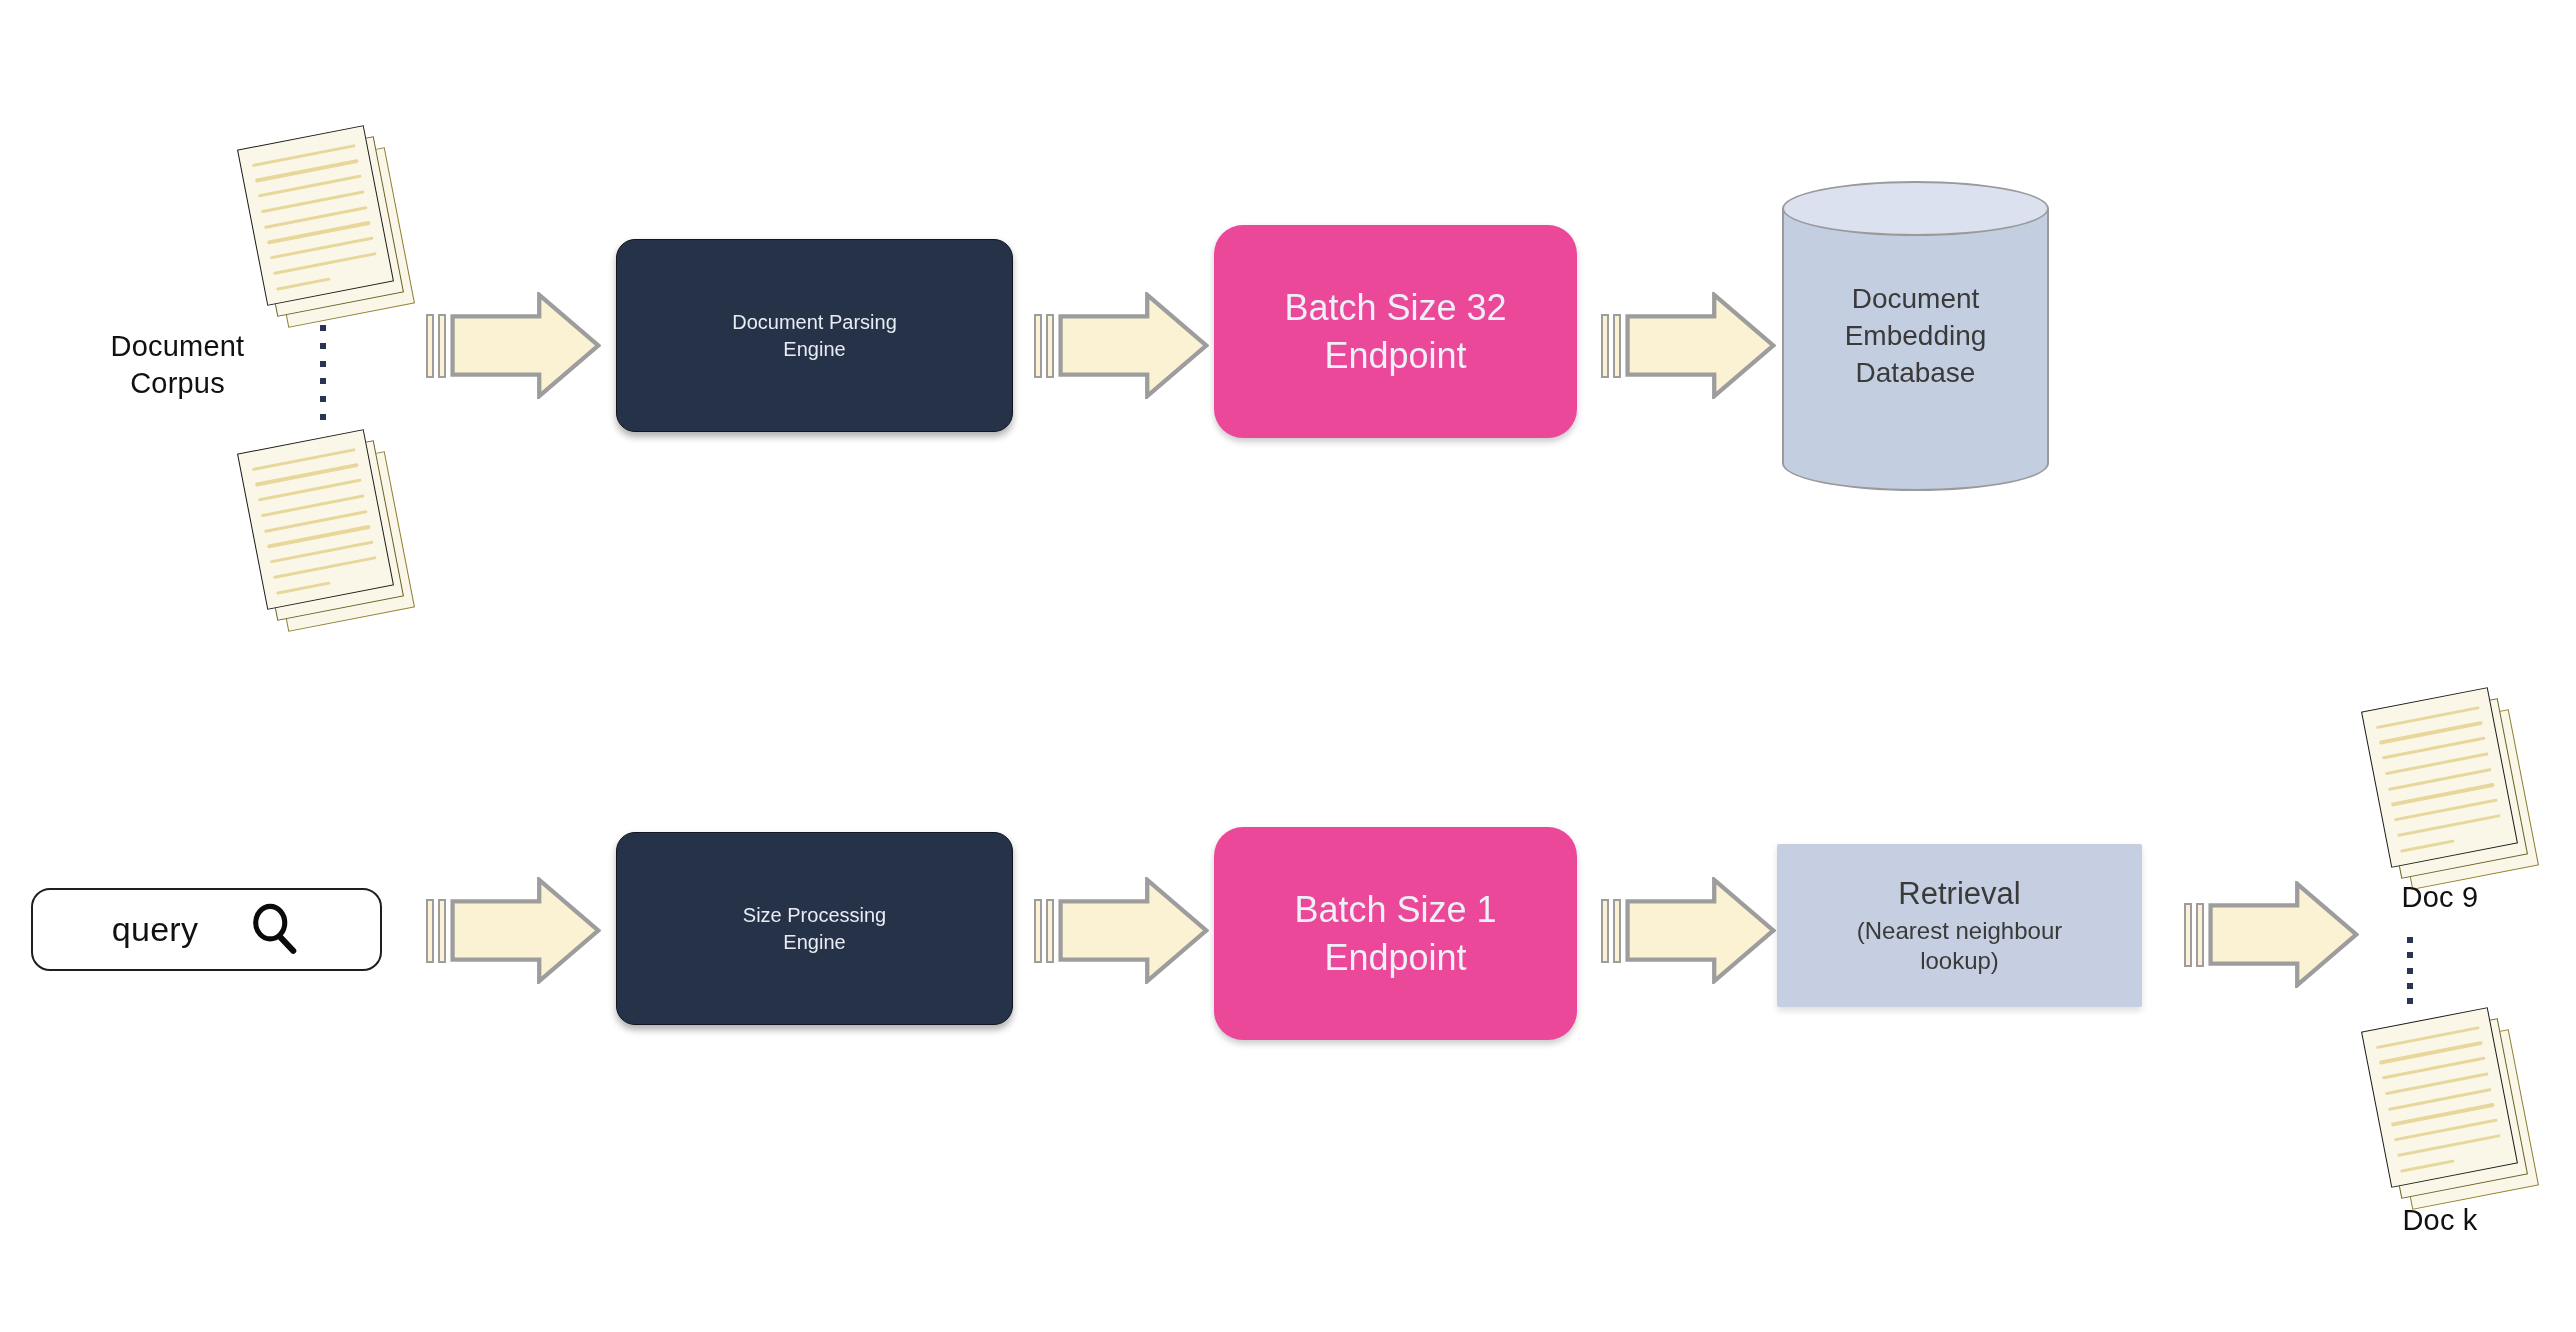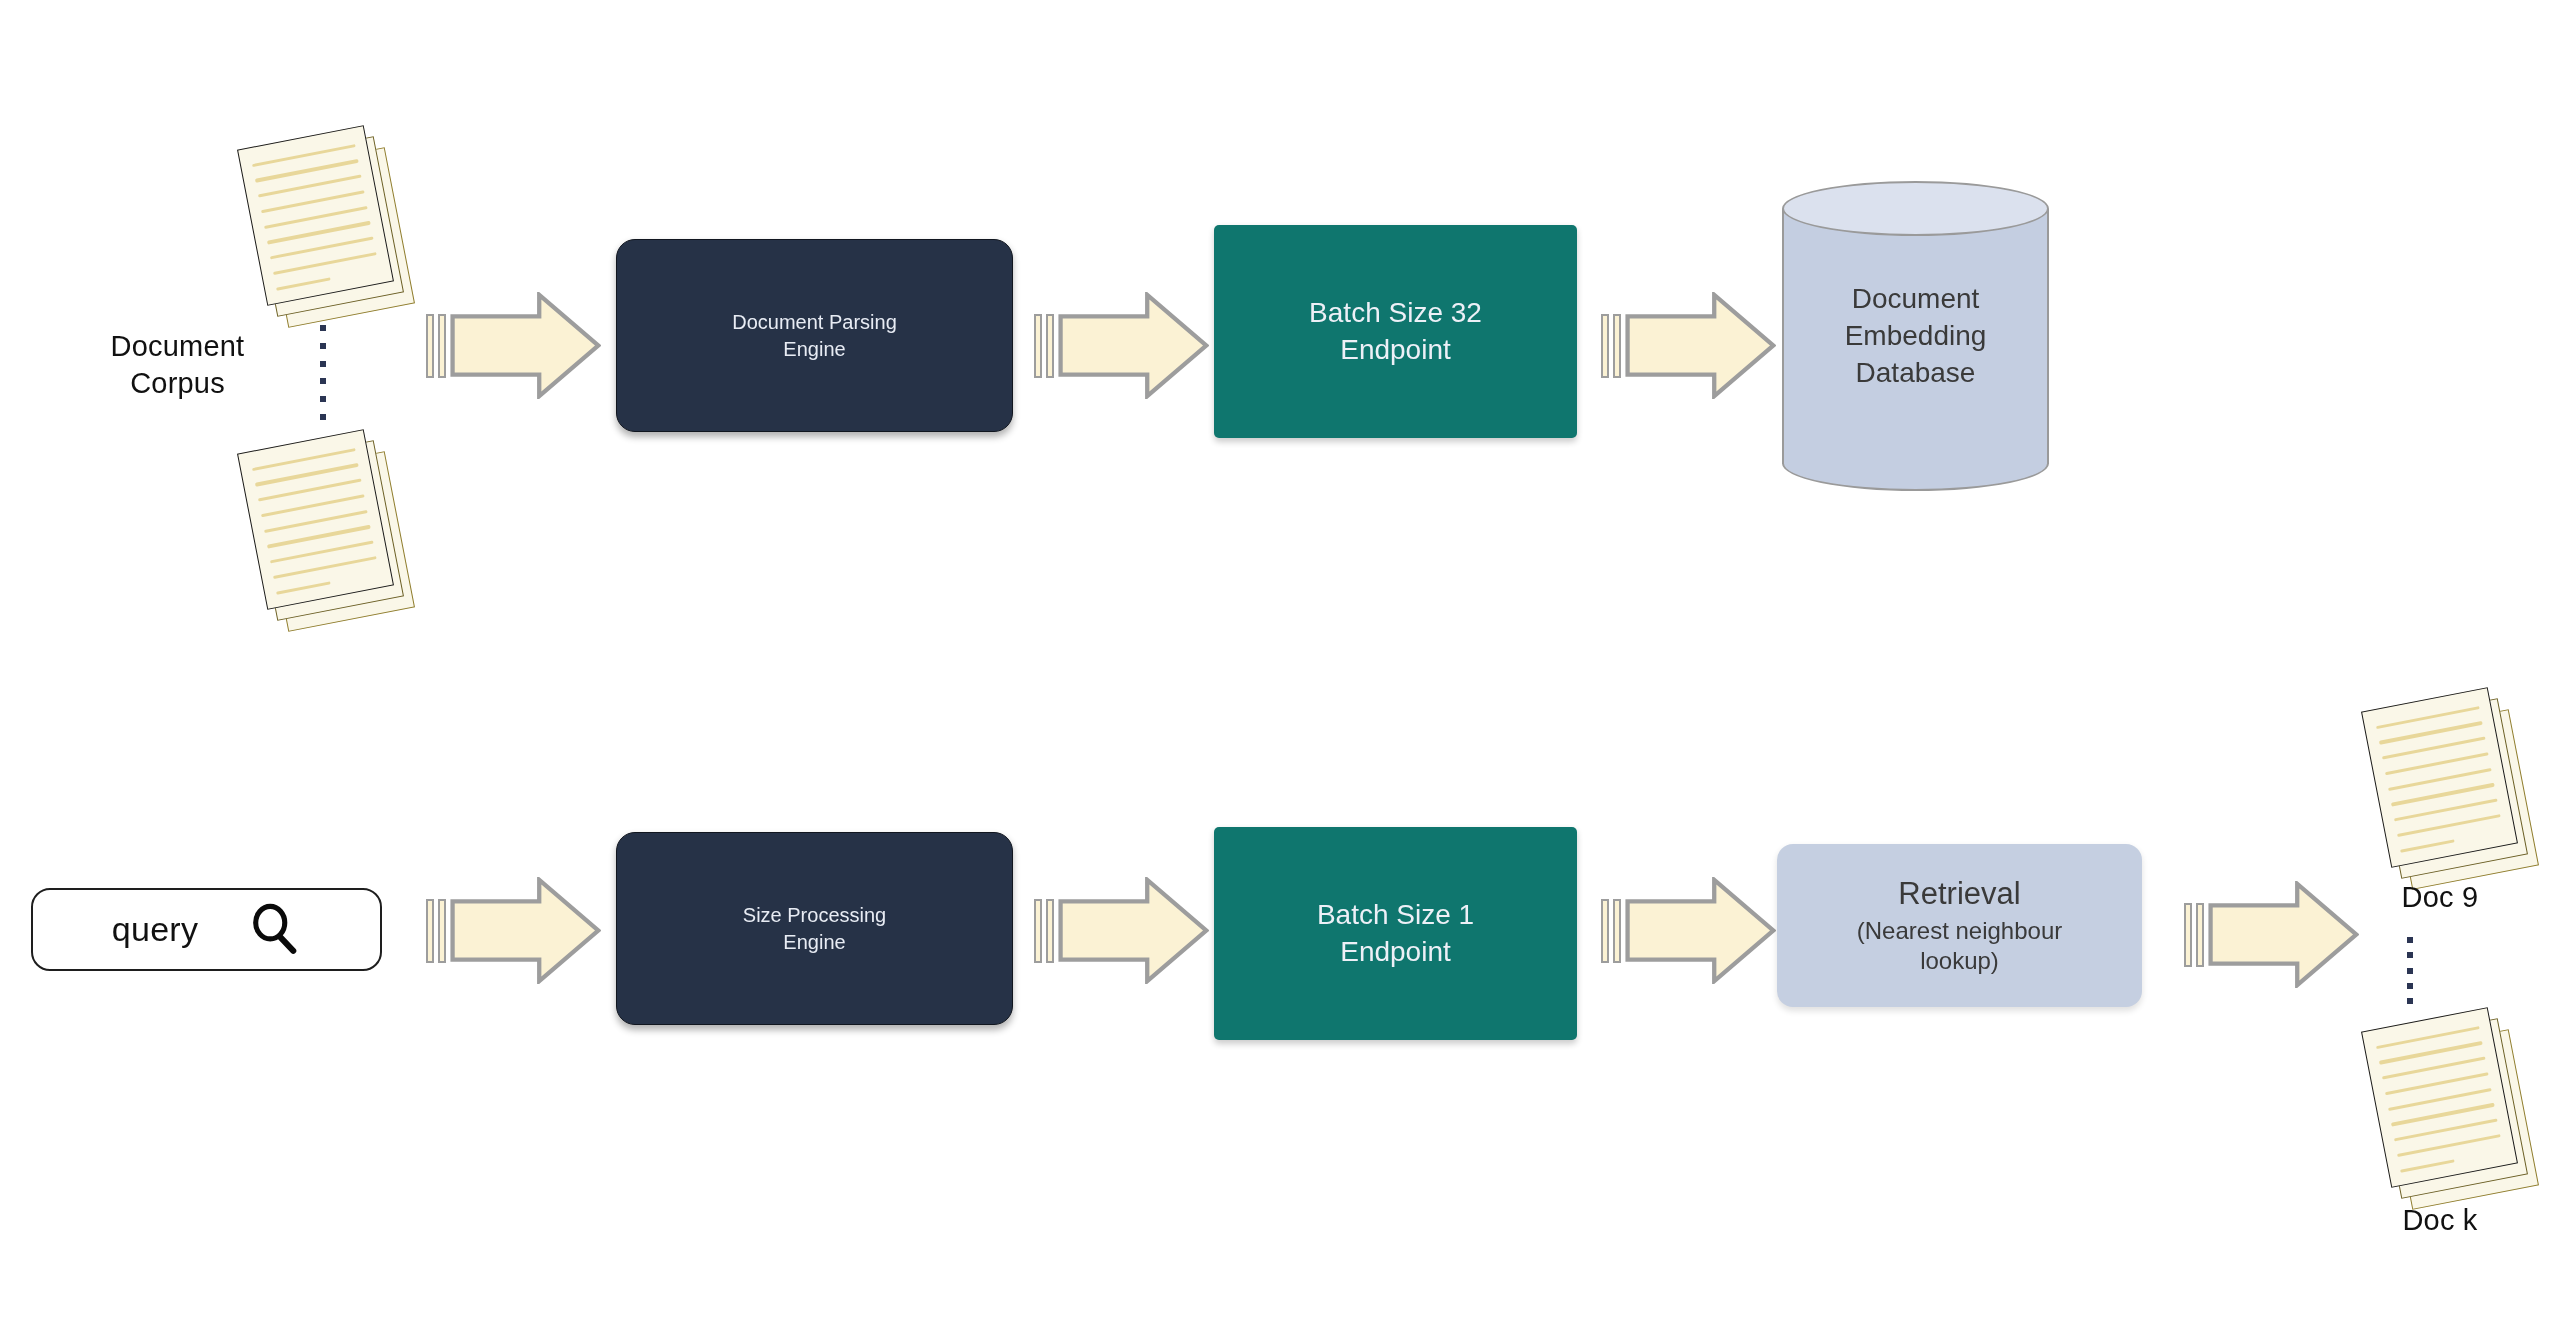--- a/index.html
+++ b/index.html
@@ -132,29 +132,29 @@
     width: 100%;
     text-align: center;
     color: #2f3b55;
     font-size: 40px;
     letter-spacing: 0.4px;
   }
 
   
   .endpoint-box {
     position: absolute;
-    background: #0f766e;
-    border-radius: 5px;
+    background: #ec4899;
+    border-radius: 29px;
     box-shadow: 0 3.4px 6px rgba(0,0,0,0.20);
     display: flex;
     align-items: center;
     justify-content: center;
     text-align: center;
     color: #edf0f7;
-    font-size: 28px;
+    font-size: 36px;
     line-height: 1.32;
     box-sizing: border-box;
   }
 
   
   .cylinder {
     position: absolute;
   }
   .cyl-body {
     position: absolute;
@@ -192,21 +192,21 @@
     color: #3a3a3a;
     font-size: 28px;
     line-height: 1.32;
     z-index: 4;
   }
 
   
   .retrieval-box {
     position: absolute;
     background: #c5cfe1;
-    border-radius: 16px;
+    border-radius: 2px;
     box-shadow: 0 3.4px 6px rgba(0,0,0,0.12);
     display: flex;
     flex-direction: column;
     align-items: center;
     justify-content: center;
     text-align: center;
     color: #3a3a3a;
     box-sizing: border-box;
     padding: 0 12px;
   }

